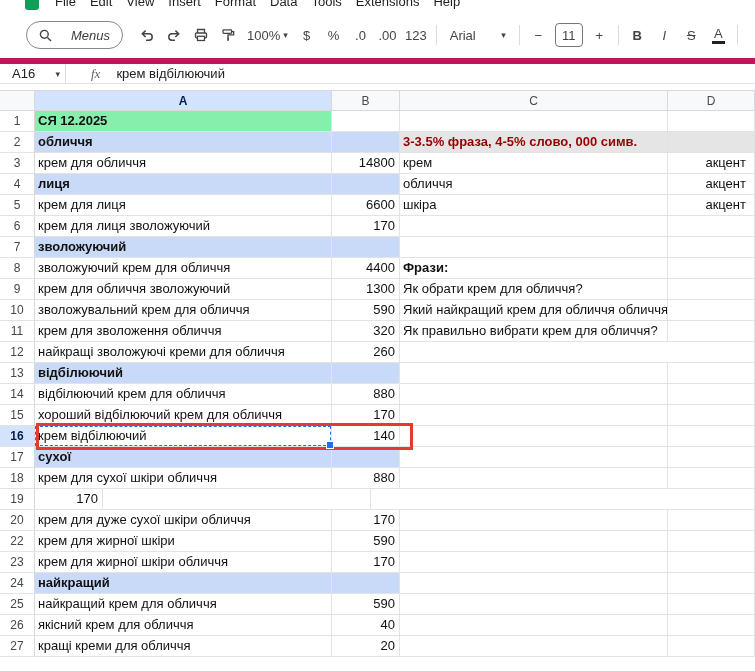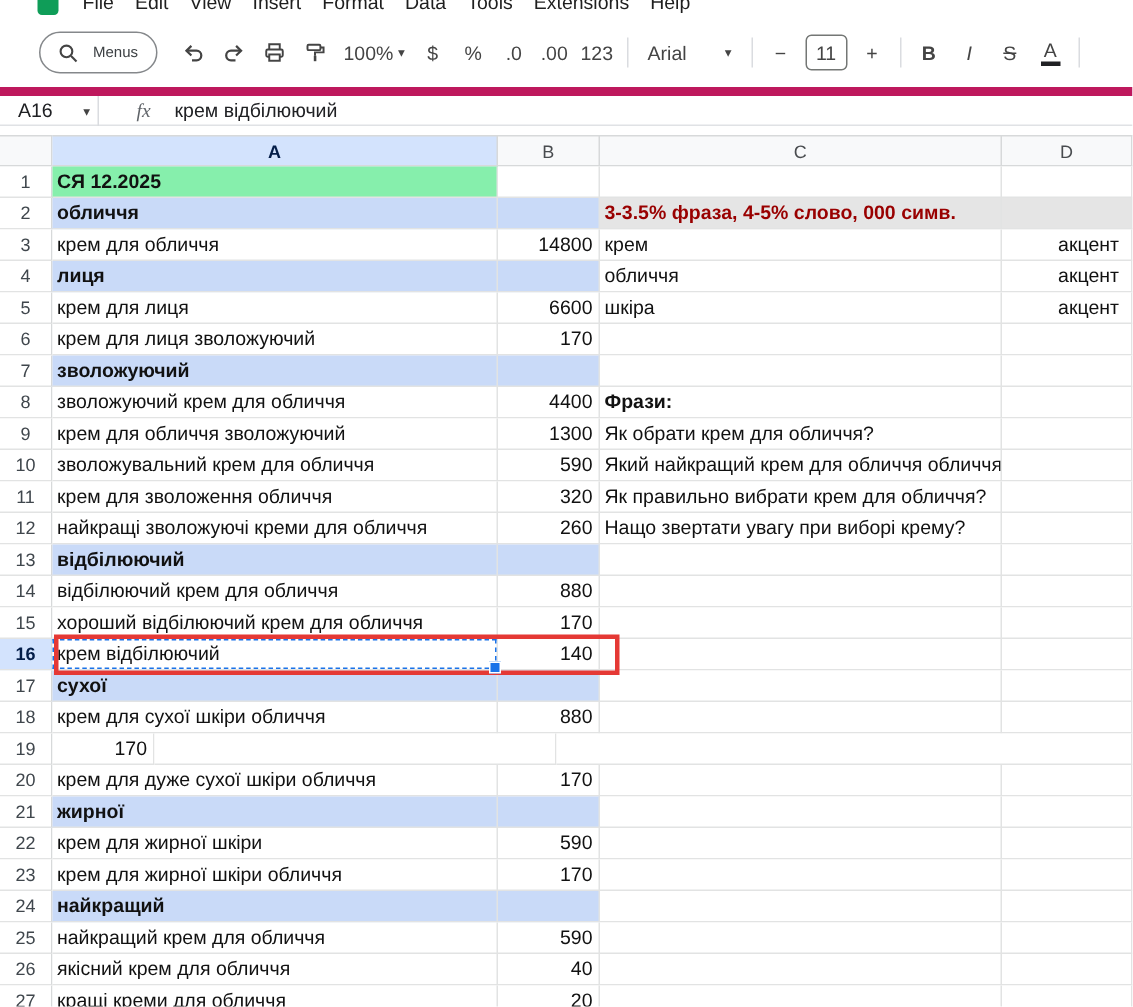--- a/index.html
+++ b/index.html
@@ -7,21 +7,21 @@
   .app { width:755px; height:671px; position:relative; font-family:"Liberation Sans", sans-serif; color:#202124; }
 
   
   .menubar { height:12px; position:relative; overflow:hidden; }
   .sheets-icon { position:absolute; left:25px; top:-3px; width:14px; height:13px; background:#0f9d58; border-radius:3px; }
   .menu-items { display:flex; margin-left:48px; margin-top:-6px; font-size:13px; color:#1f1f1f; }
   .menu-item { padding:0 7px; white-space:nowrap; }
 
   
   .toolbar { height:46px; display:flex; align-items:center; padding-left:26px; color:#444; }
-  .menus-pill { display:flex; align-items:center; gap:10px; height:28px; border:1px solid #85888b; border-radius:14px; padding:0 12px; margin-right:10px; font-size:10px; color:#3c4043; }
+  .menus-pill { display:flex; align-items:center; gap:19px; height:28px; border:1px solid #85888b; border-radius:14px; padding:0 12px; margin-right:10px; font-size:13px; color:#3c4043;font-style:italic; }
   .tbtn { height:28px; min-width:27px; padding:0 4px; display:flex; align-items:center; justify-content:center; font-size:13px; border-radius:4px; color:#444; }
   .caret { font-size:9px; margin-left:3px; color:#444; }
   .sep { width:1px; height:20px; background:#dadce0; margin:0 5px; flex:none; }
   .zoom-btn { width:52px; justify-content:space-between; padding:0 6px; }
   .font-btn { width:72px; justify-content:space-between; padding:0 8px; }
   .size-box { width:28px; height:24px; border:1px solid #747775; border-radius:4px; display:flex; align-items:center; justify-content:center; font-size:13px; margin:0 3px; }
   .bold-btn { font-weight:700; }
   .italic-btn { font-style:italic; }
   .strike-btn { text-decoration:line-through; }
   .color-btn { display:flex; flex-direction:column; align-items:center; justify-content:center; line-height:13px; }
@@ -257,21 +257,20 @@
           <div class="row-num">11</div>
           <div class="cell col-a">крем для зволоження обличчя</div>
           <div class="cell col-b num">320</div>
           <div class="cell col-c">Як правильно вибрати крем для обличчя?</div>
           <div class="cell col-d"></div>
         </div>
         <div class="sheet-row">
           <div class="row-num">12</div>
           <div class="cell col-a">найкращі зволожуючі креми для обличчя</div>
           <div class="cell col-b num">260</div>
-          <div class="cell col-c">Нащо звертати увагу при виборі крему?</div>
           <div class="cell col-d"></div>
         </div>
         <div class="sheet-row">
           <div class="row-num">13</div>
           <div class="cell col-a section">відбілюючий</div>
           <div class="cell col-b num section"></div>
           <div class="cell col-c"></div>
           <div class="cell col-d"></div>
         </div>
         <div class="sheet-row">
@@ -316,27 +315,20 @@
           <div class="cell col-d"></div>
         </div>
         <div class="sheet-row">
           <div class="row-num">20</div>
           <div class="cell col-a">крем для дуже сухої шкіри обличчя</div>
           <div class="cell col-b num">170</div>
           <div class="cell col-c"></div>
           <div class="cell col-d"></div>
         </div>
         <div class="sheet-row">
-          <div class="row-num">21</div>
-          <div class="cell col-a section">жирної</div>
-          <div class="cell col-b num section"></div>
-          <div class="cell col-c"></div>
-          <div class="cell col-d"></div>
-        </div>
-        <div class="sheet-row">
           <div class="row-num">22</div>
           <div class="cell col-a">крем для жирної шкіри</div>
           <div class="cell col-b num">590</div>
           <div class="cell col-c"></div>
           <div class="cell col-d"></div>
         </div>
         <div class="sheet-row">
           <div class="row-num">23</div>
           <div class="cell col-a">крем для жирної шкіри обличчя</div>
           <div class="cell col-b num">170</div>

